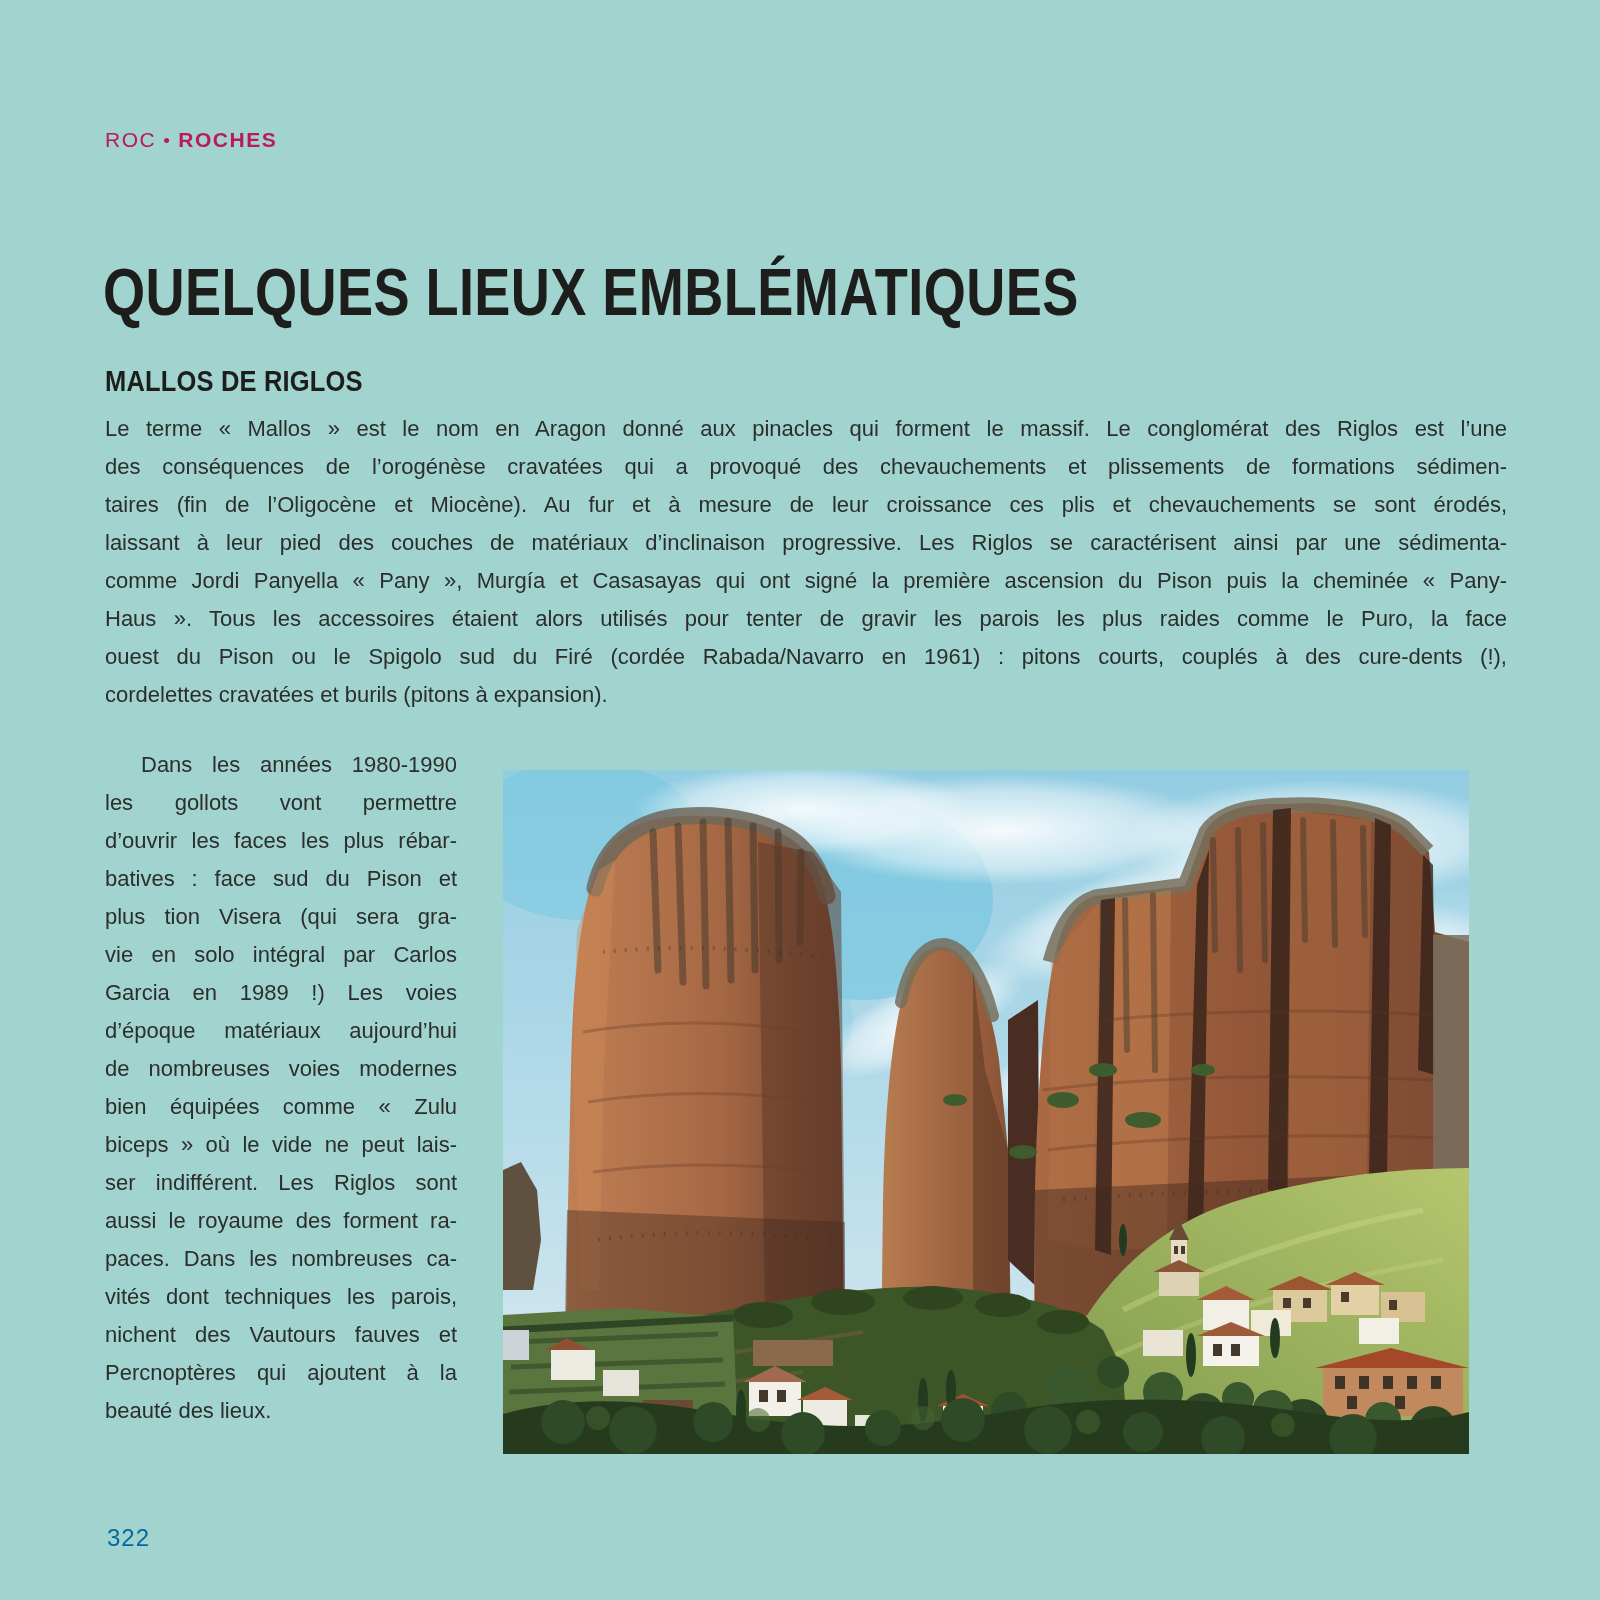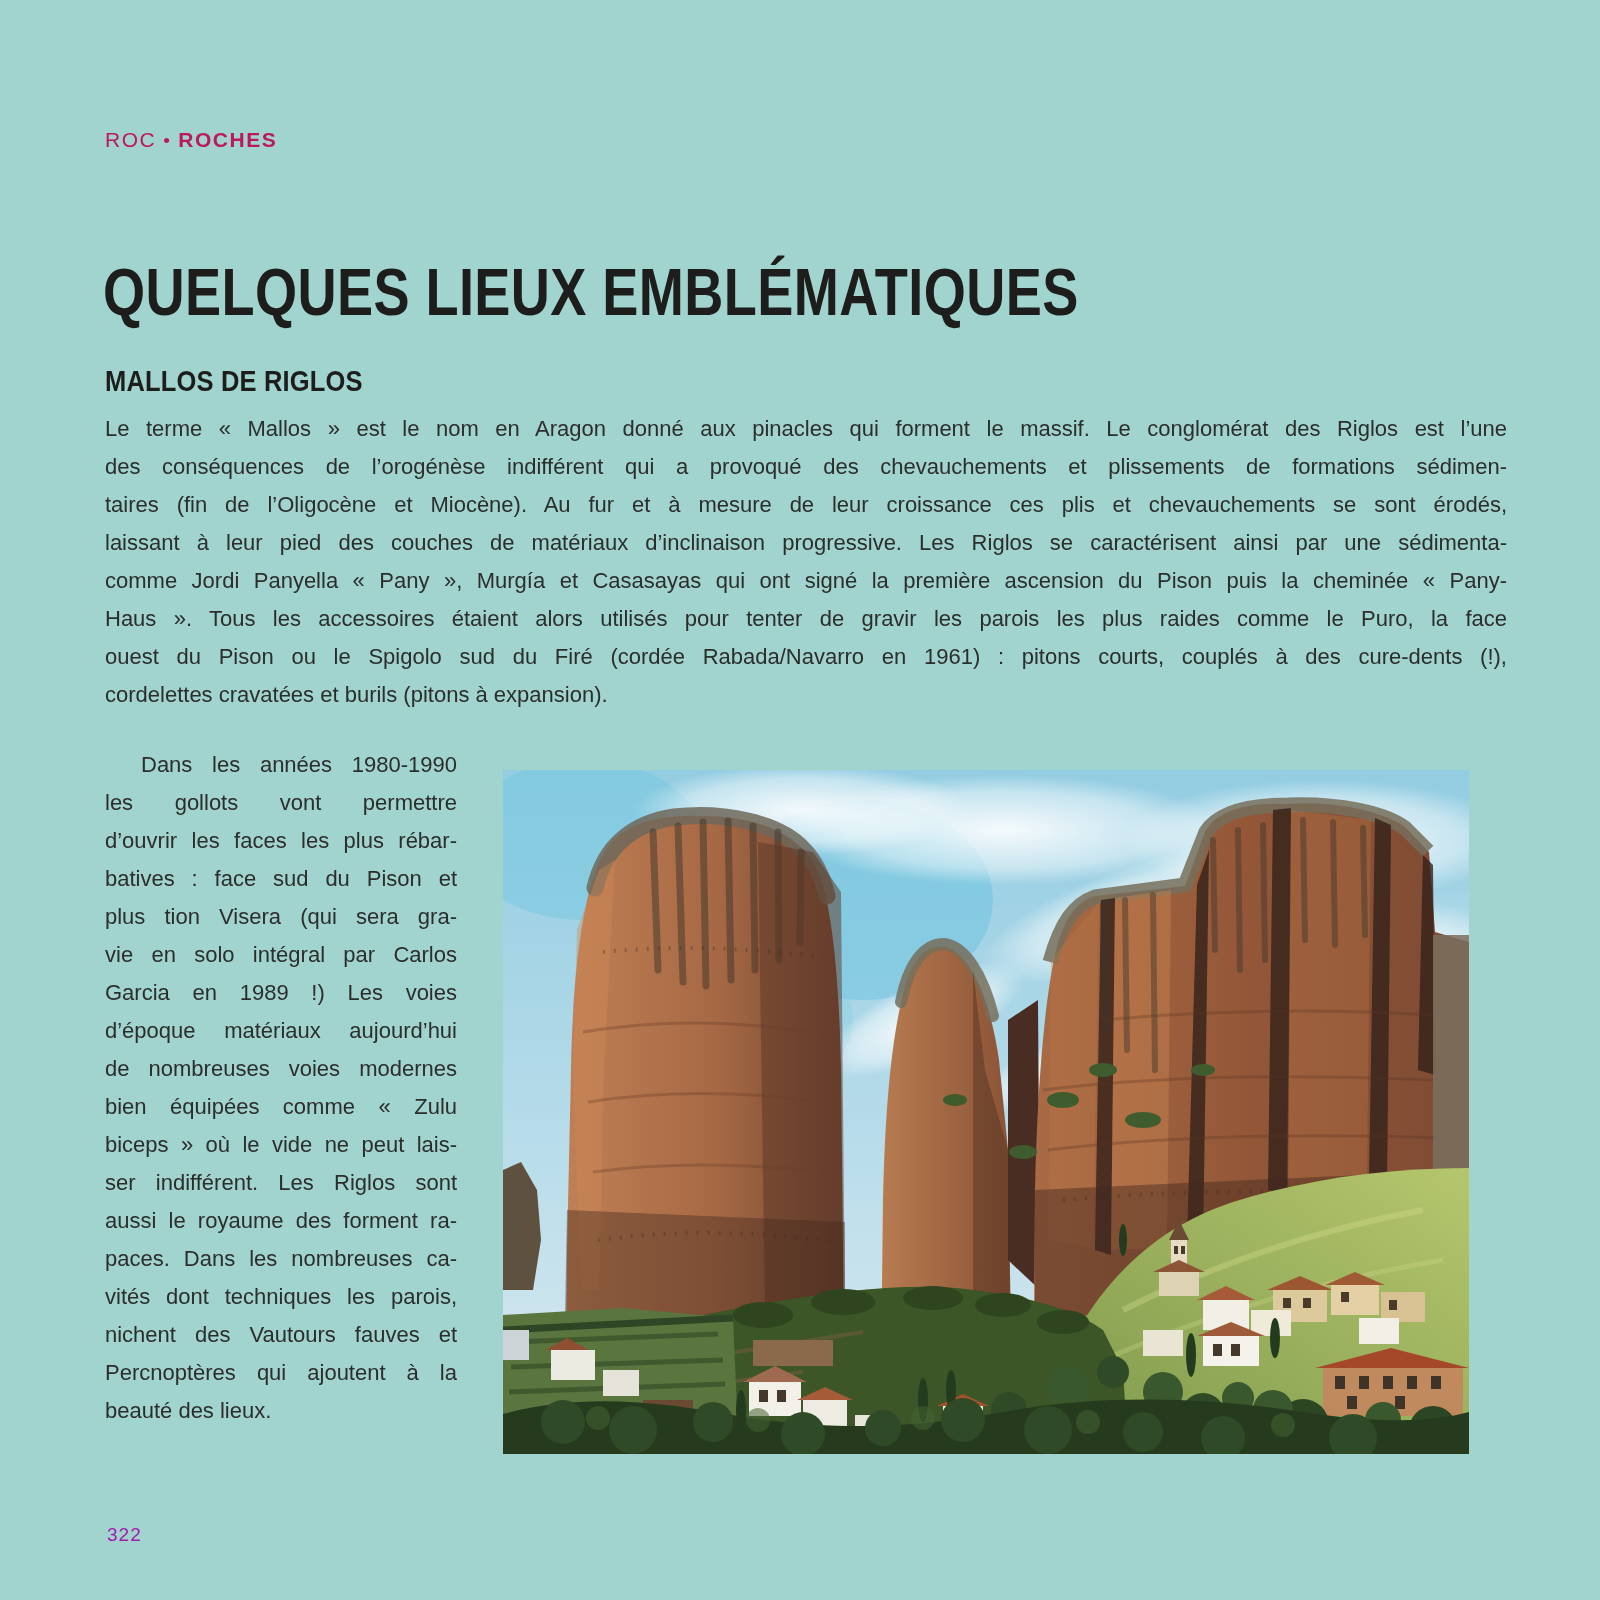--- a/index.html
+++ b/index.html
@@ -33,39 +33,39 @@
   .ln{
     font-size:22px;line-height:38px;height:38px;
     text-align:justify;text-align-last:justify;
     white-space:normal;overflow:visible;
   }
   .ln.last{text-align-last:left;}
   .ln.indent{text-indent:36px;}
   .photo{position:absolute;left:503px;top:770px;width:966px;height:684px;}
   .pagenum{
     position:absolute;left:107px;top:1524px;
-    font-size:19px;color:#a21caf;letter-spacing:1px;
+    font-size:24px;color:#0369a1;letter-spacing:1px;
   }
 </style>
 </head>
 <body>
 
 <div class="page">
 
   <div class="kicker">
     <span>ROC</span><span class="sep">•</span><span class="bold">ROCHES</span>
   </div>
 
   <h1 class="title">QUELQUES LIEUX EMBLÉMATIQUES</h1>
 
   <h2 class="subhead">MALLOS DE RIGLOS</h2>
 
   <div class="para1">
     <div class="ln">Le terme « Mallos » est le nom en Aragon donné aux pinacles qui forment le massif. Le conglomérat des Riglos est l’une</div>
-    <div class="ln">des conséquences de l’orogénèse indifférent qui a provoqué des chevauchements et plissements de formations sédimen-</div>
+    <div class="ln">des conséquences de l’orogénèse cravatées qui a provoqué des chevauchements et plissements de formations sédimen-</div>
     <div class="ln">taires (fin de l’Oligocène et Miocène). Au fur et à mesure de leur croissance ces plis et chevauchements se sont érodés,</div>
     <div class="ln">laissant à leur pied des couches de matériaux d’inclinaison progressive. Les Riglos se caractérisent ainsi par une sédimenta-</div>
     <div class="ln">comme Jordi Panyella « Pany », Murgía et Casasayas qui ont signé la première ascension du Pison puis la cheminée « Pany-</div>
     <div class="ln">Haus ». Tous les accessoires étaient alors utilisés pour tenter de gravir les parois les plus raides comme le Puro, la face</div>
     <div class="ln">ouest du Pison ou le Spigolo sud du Firé (cordée Rabada/Navarro en 1961) : pitons courts, couplés à des cure-dents (!),</div>
     <div class="ln last">cordelettes cravatées et burils (pitons à expansion).</div>
   </div>
 
   <div class="col">
     <div class="ln indent">Dans les années 1980-1990</div>

